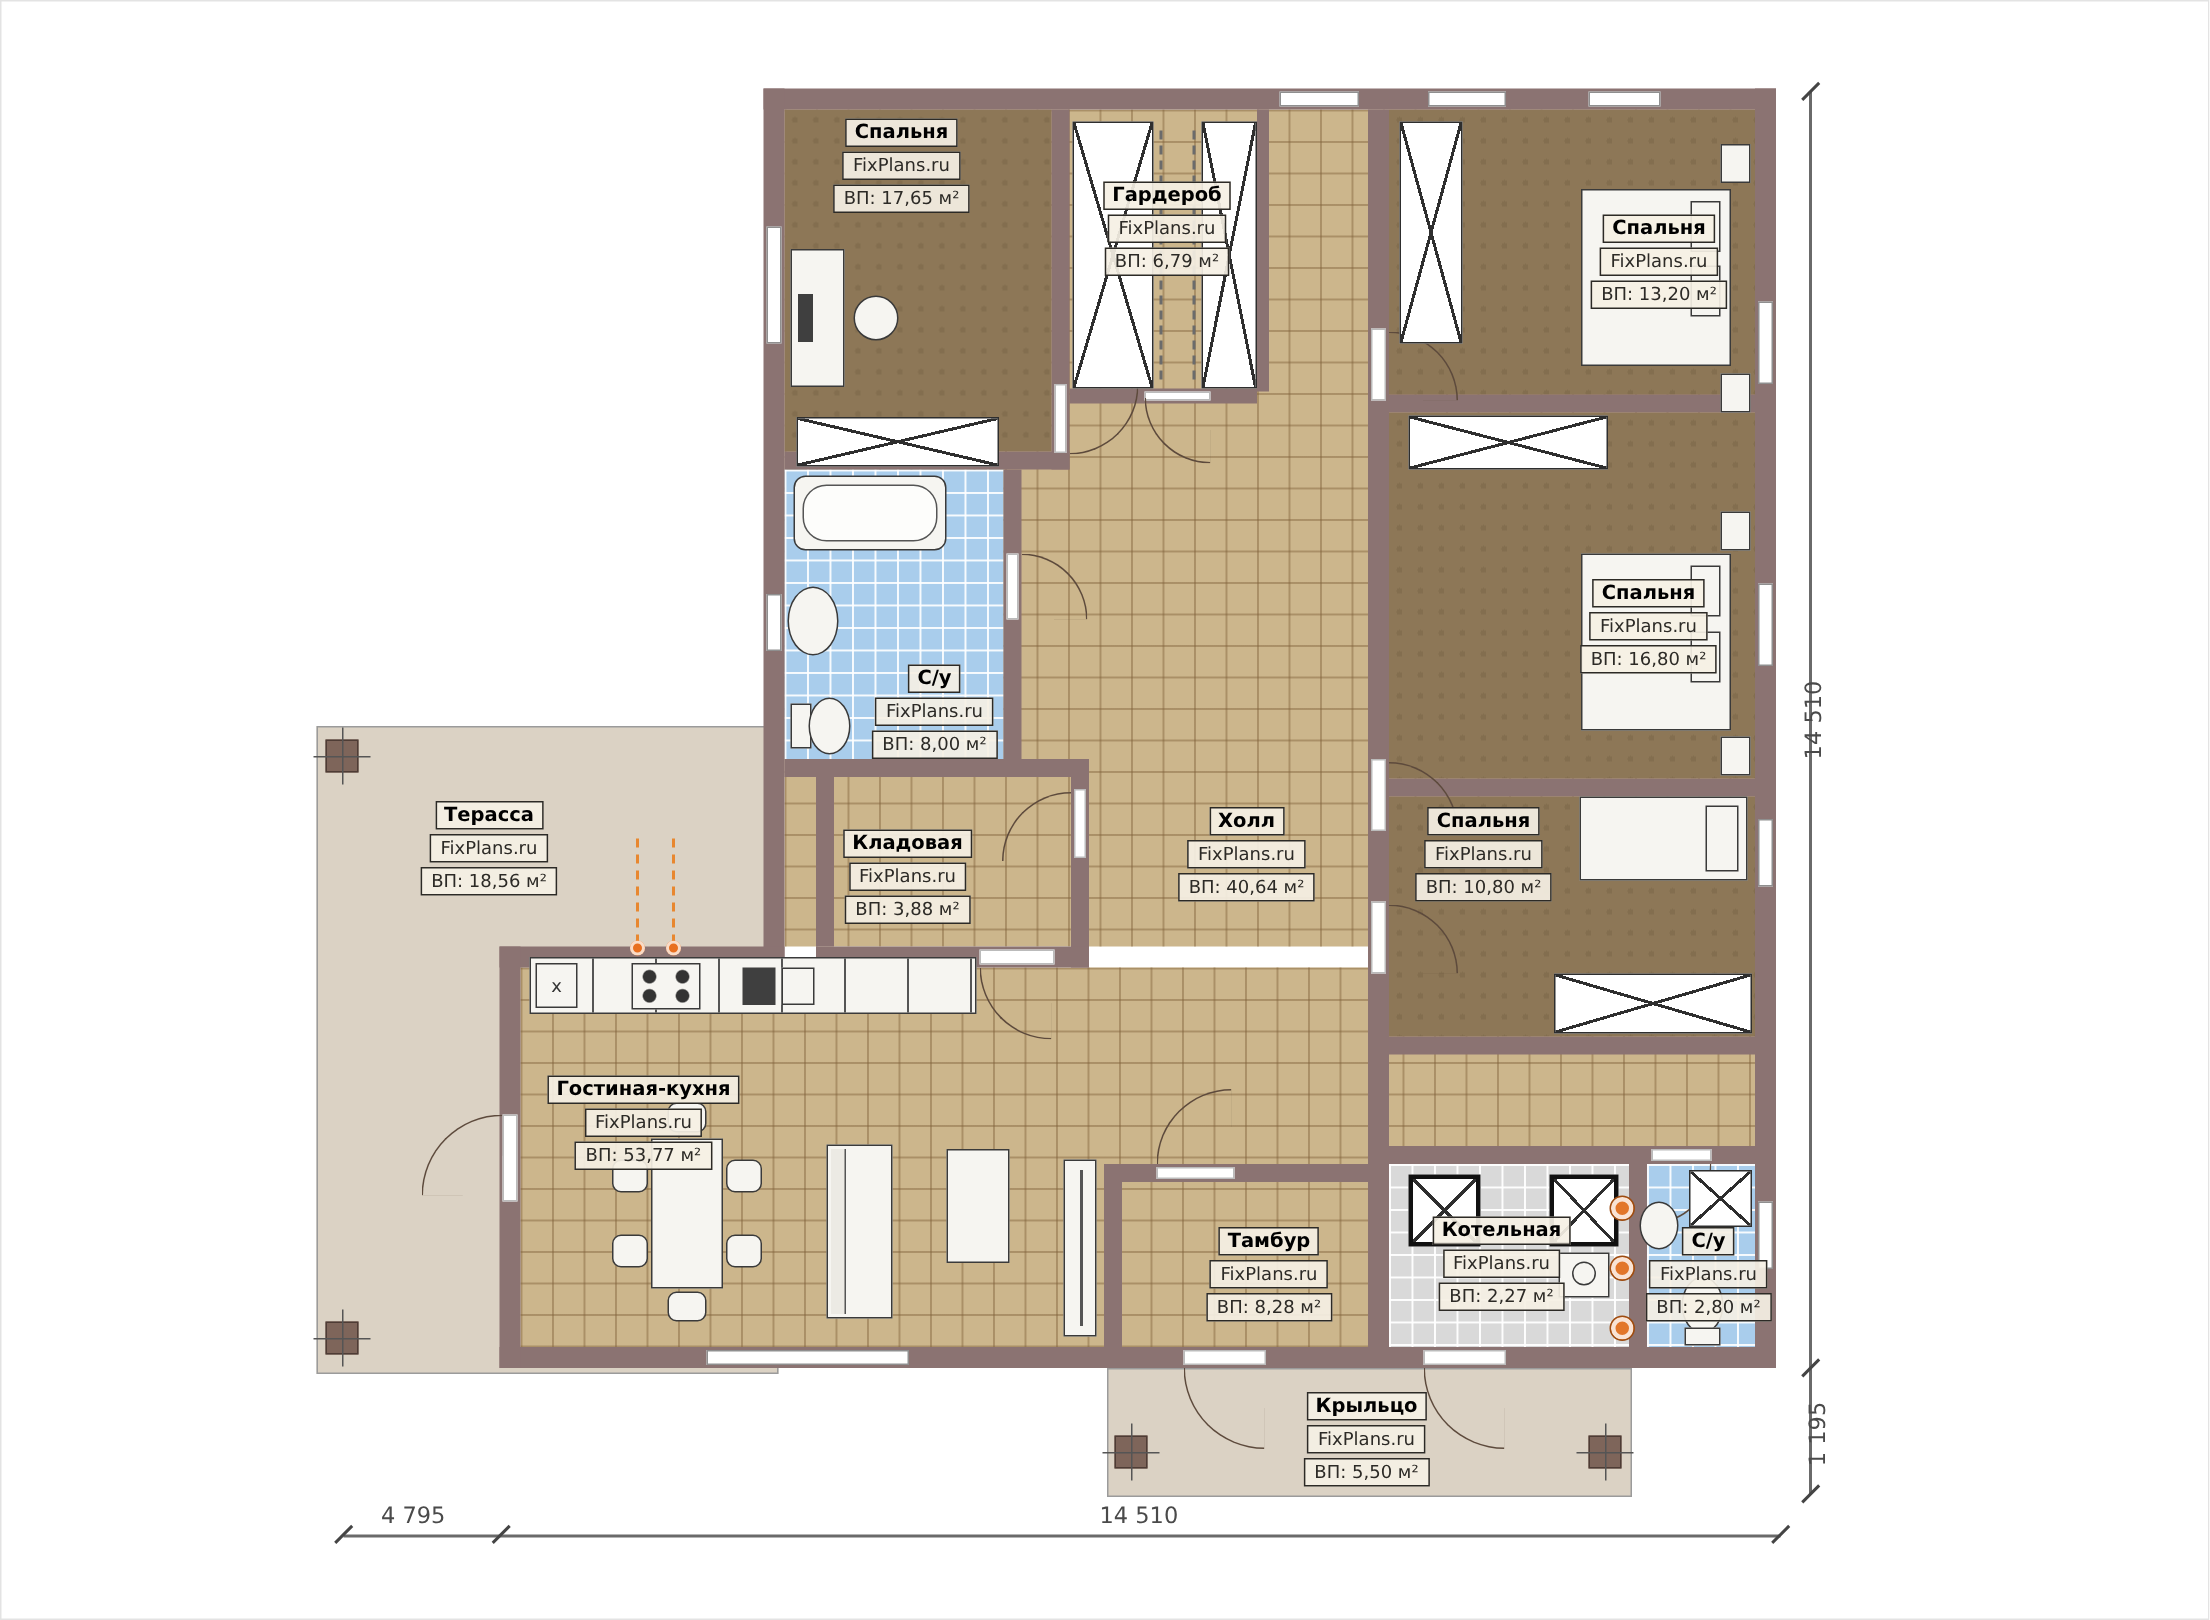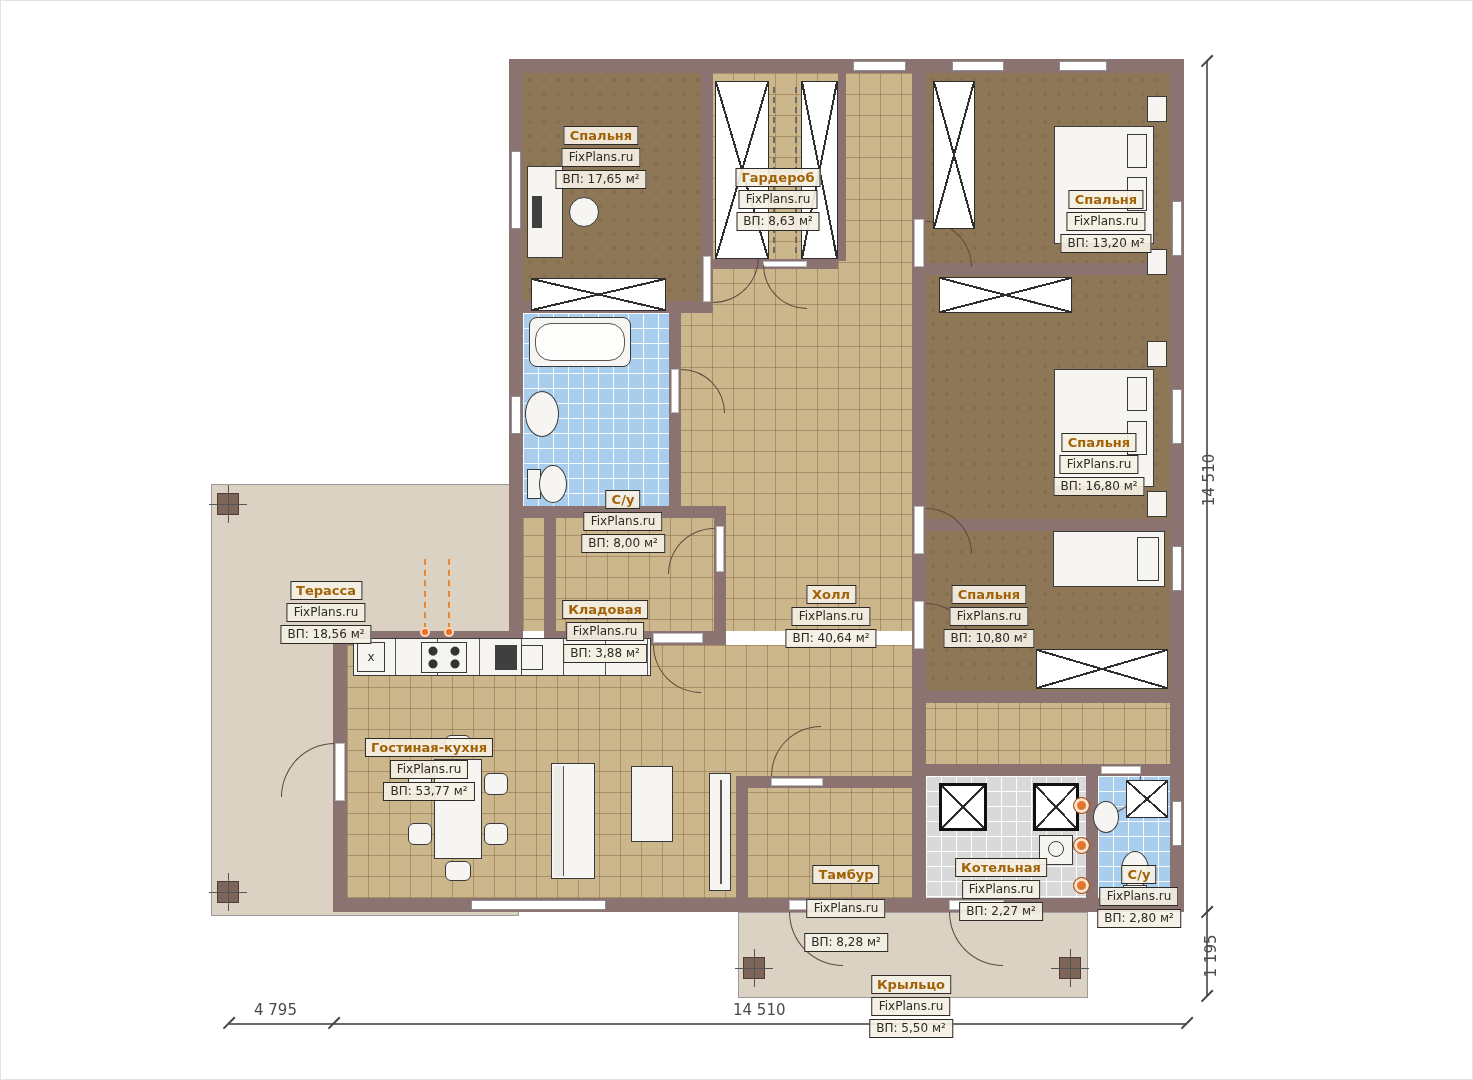--- a/index.html
+++ b/index.html
@@ -37,21 +37,21 @@
   .knob{background:#e2762a;border:1px solid #9c4c12;border-radius:50%;box-shadow:inset 0 0 0 3px rgba(255,255,255,.8);z-index:16;}
   .seg{background-image:repeating-linear-gradient(90deg,transparent 0 41px,#555 41px 42px);}
   .stove{background-image:
       radial-gradient(circle at 25% 28%,#333 4px,transparent 5px),
       radial-gradient(circle at 75% 28%,#333 4px,transparent 5px),
       radial-gradient(circle at 25% 72%,#333 4px,transparent 5px),
       radial-gradient(circle at 75% 72%,#333 4px,transparent 5px);}
   .dark{background:#3f3f3f;}
   
   .label{position:absolute;transform:translateX(-50%);display:flex;flex-direction:column;align-items:center;z-index:30;}
-  .lname{font-weight:bold;font-size:13px;color:#a16207;background:rgba(245,240,228,.92);border:1.4px solid #2c2a26;padding:0 5px;line-height:17px;white-space:nowrap;margin-top:47px;}
+  .lname{font-weight:bold;font-size:13px;color:#000000;background:rgba(245,240,228,.92);border:1.4px solid #2c2a26;padding:0 5px;line-height:17px;white-space:nowrap;}
   .lrow{background:rgba(245,240,228,.92);border:1.4px solid #2c2a26;padding:0 6px;font-size:12px;color:#2c2a26;margin-top:3px;line-height:17px;white-space:nowrap;}
   
   .dline{background:#6a6a6a;z-index:5;}
   .tick{width:16px;height:1.6px;background:#444;transform:rotate(-45deg);z-index:6;}
   .dtext{font-size:15px;color:#4a4a4a;z-index:6;white-space:nowrap;}
   .rot{transform:rotate(-90deg);transform-origin:center;}
   .kmark{display:flex;align-items:center;justify-content:center;font-size:12px;color:#333;}
   .inner{position:absolute;inset:5px;border:1.2px solid #555;border-radius:16px;background:#fdfdfb;}
   .sofa-back{position:absolute;left:2px;top:2px;bottom:2px;width:9px;border-right:1.2px solid #555;background:#eceae4;}
   .tvline{position:absolute;left:50%;top:6px;bottom:6px;width:1.5px;background:#555;}
@@ -218,21 +218,21 @@
   <div class="abs furn" style="left:1122px;top:884px;width:24px;height:12px;"></div>
 
   <div class="label" style="left:600px;top:78px;">
     <div class="lname">Спальня</div>
     <div class="lrow">FixPlans.ru</div>
     <div class="lrow">ВП: 17,65 м²</div>
   </div>
   <div class="label" style="left:777px;top:120px;">
     <div class="lname">Гардероб</div>
     <div class="lrow">FixPlans.ru</div>
-    <div class="lrow">ВП: 8,63 м²</div>
+    <div class="lrow">ВП: 6,79 м²</div>
   </div>
   <div class="label" style="left:1105px;top:142px;">
     <div class="lname">Спальня</div>
     <div class="lrow">FixPlans.ru</div>
     <div class="lrow">ВП: 13,20 м²</div>
   </div>
   <div class="label" style="left:1098px;top:385px;">
     <div class="lname">Спальня</div>
     <div class="lrow">FixPlans.ru</div>
     <div class="lrow">ВП: 16,80 м²</div>
@@ -255,26 +255,26 @@
   <div class="label" style="left:830px;top:537px;">
     <div class="lname">Холл</div>
     <div class="lrow">FixPlans.ru</div>
     <div class="lrow">ВП: 40,64 м²</div>
   </div>
   <div class="label" style="left:325px;top:533px;">
     <div class="lname">Терасса</div>
     <div class="lrow">FixPlans.ru</div>
     <div class="lrow">ВП: 18,56 м²</div>
   </div>
-  <div class="label" style="left:428px;top:690px;">
+  <div class="label" style="left:428px;top:716px;">
     <div class="lname">Гостиная-кухня</div>
     <div class="lrow">FixPlans.ru</div>
     <div class="lrow">ВП: 53,77 м²</div>
   </div>
-  <div class="label" style="left:845px;top:817px;gap:12px;">
+  <div class="label" style="left:845px;top:817px;">
     <div class="lname">Тамбур</div>
     <div class="lrow">FixPlans.ru</div>
     <div class="lrow">ВП: 8,28 м²</div>
   </div>
   <div class="label" style="left:1000px;top:810px;">
     <div class="lname">Котельная</div>
     <div class="lrow">FixPlans.ru</div>
     <div class="lrow">ВП: 2,27 м²</div>
   </div>
   <div class="label" style="left:1138px;top:817px;">

